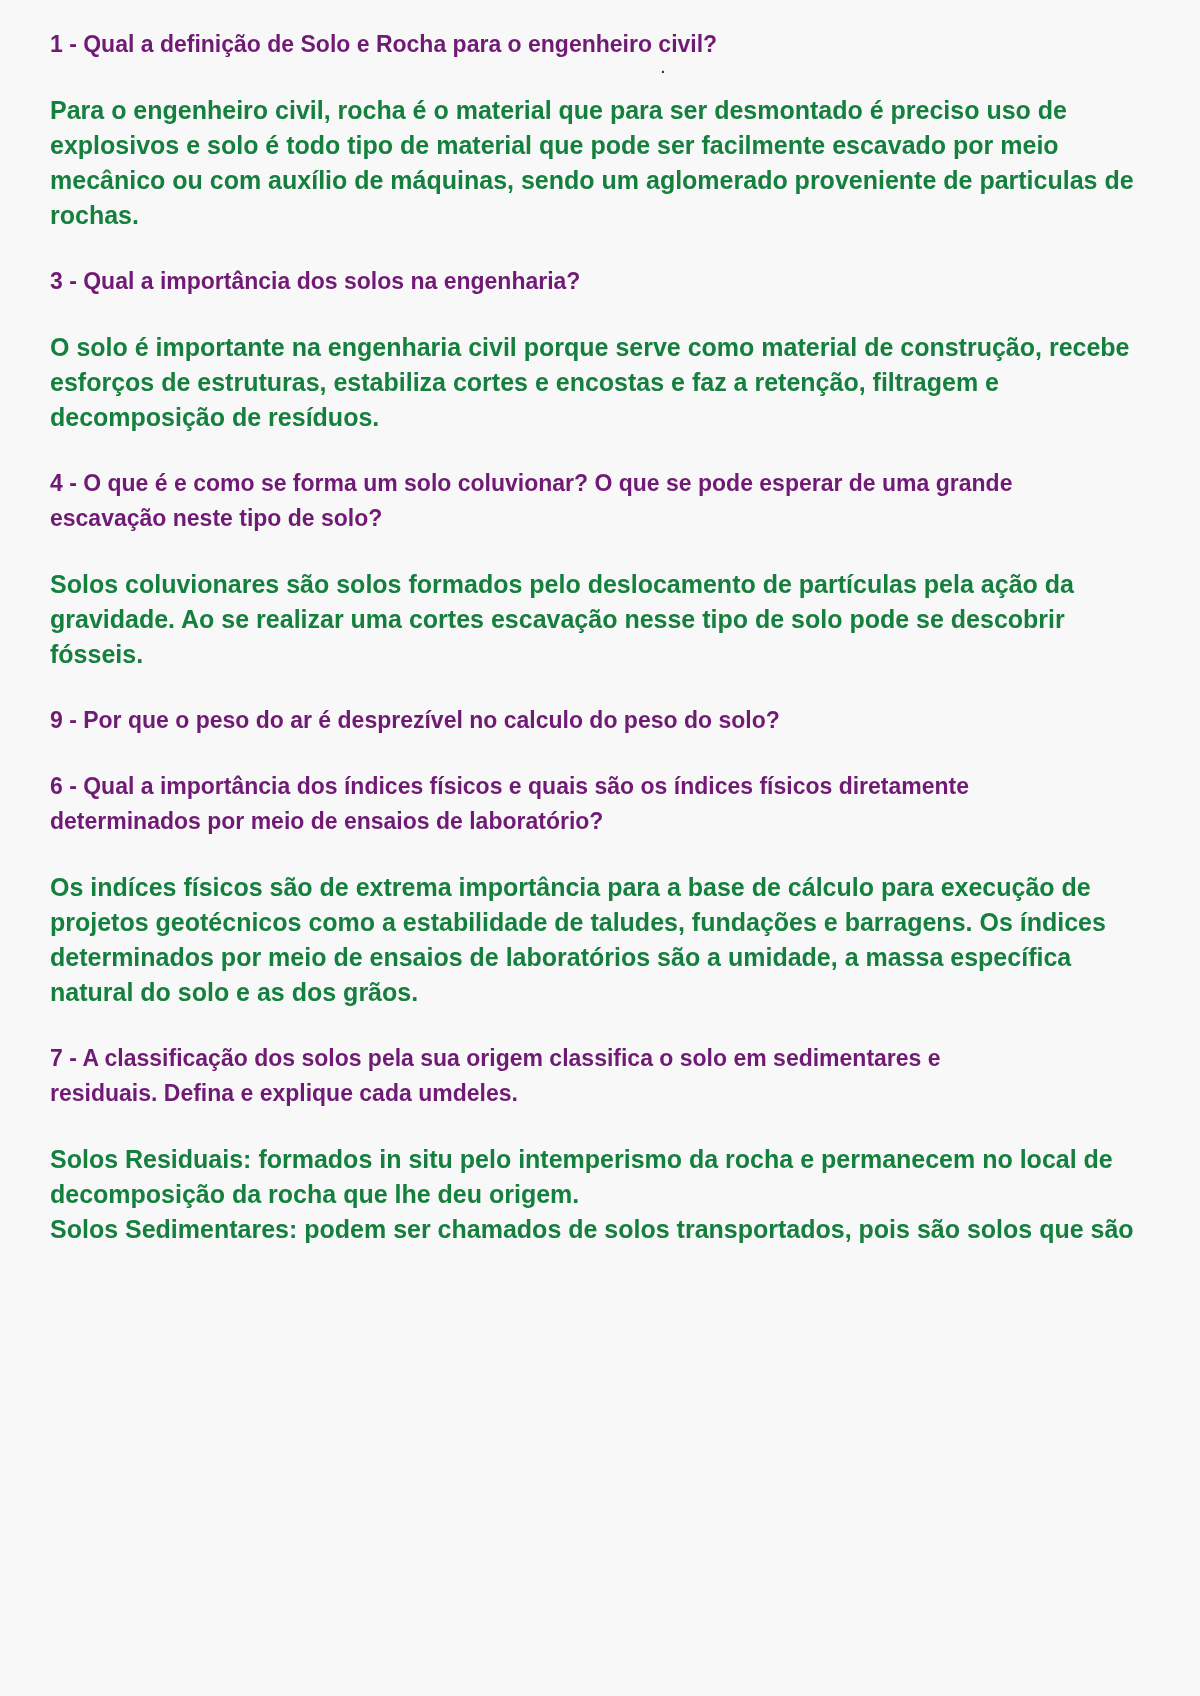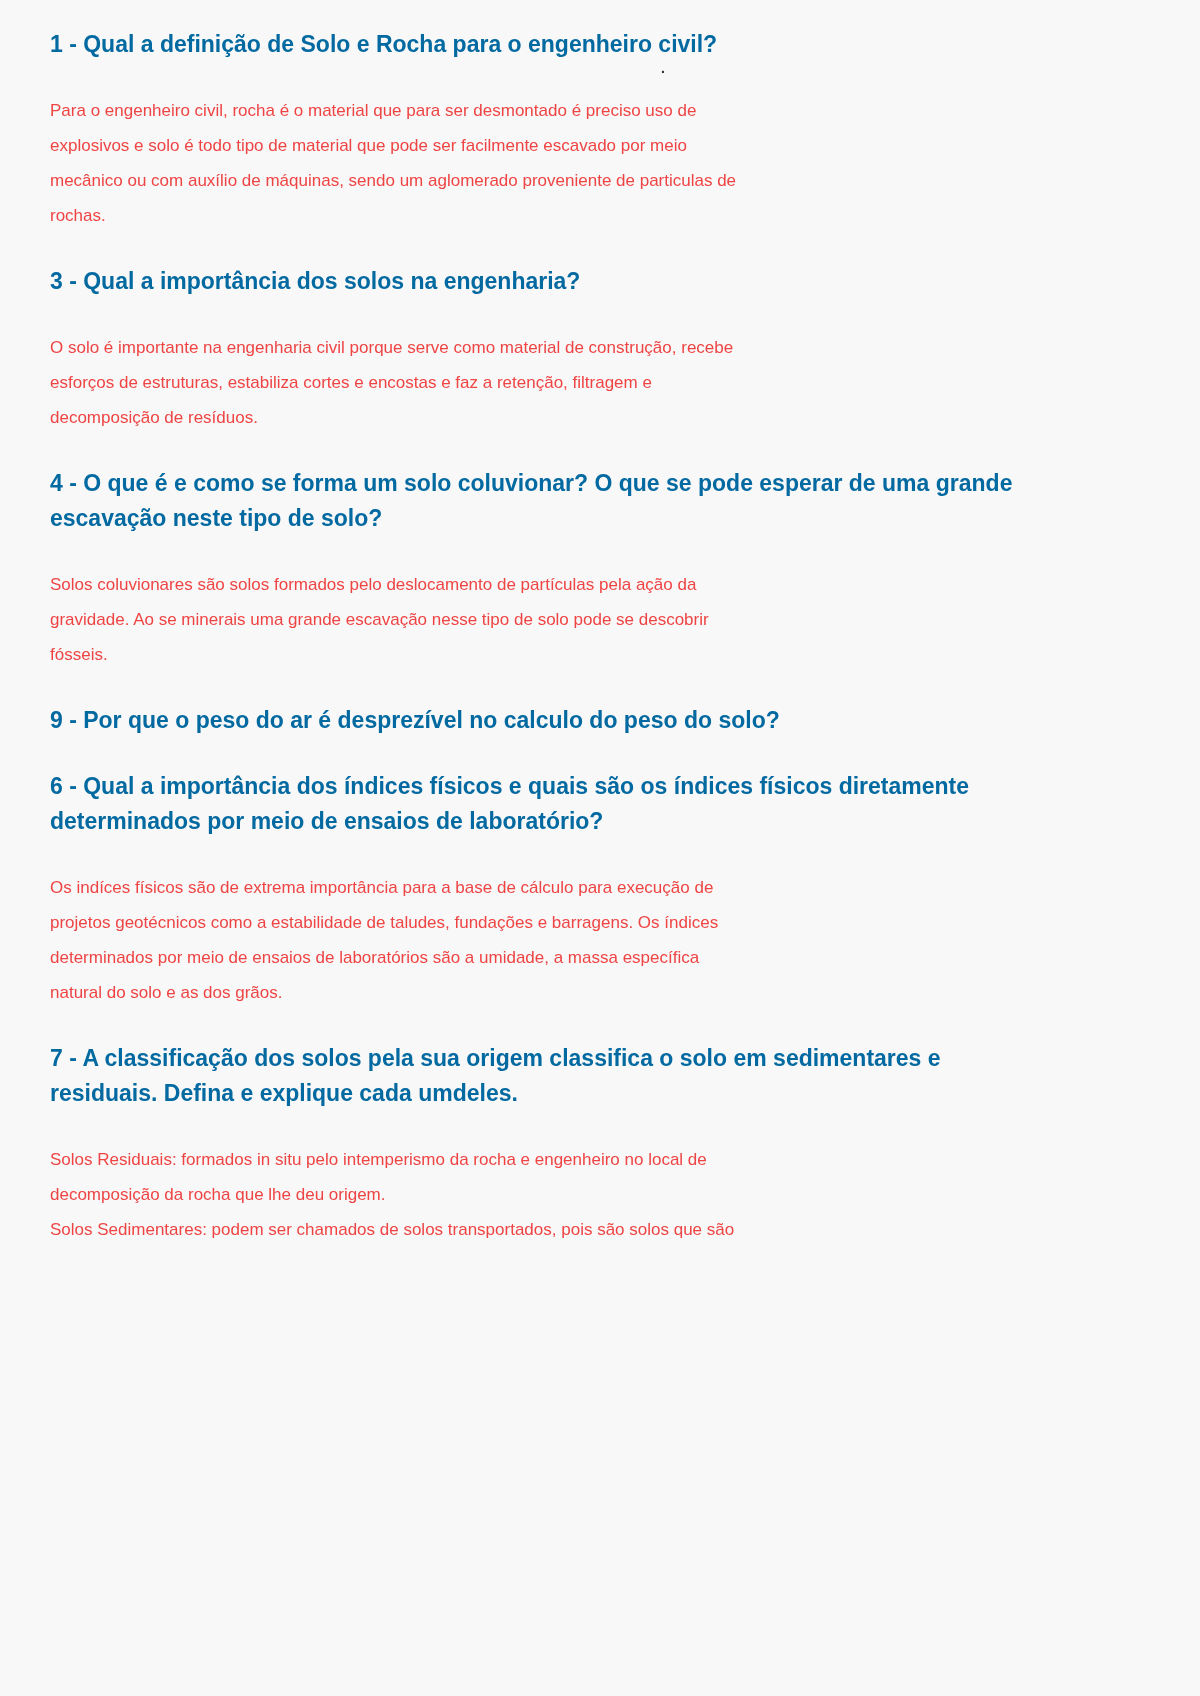--- a/index.html
+++ b/index.html
@@ -14,29 +14,29 @@
     box-sizing: border-box;
     padding: 27px 50px 40px 50px;
     background: #f8f8f8;
     font-family: "Liberation Sans", sans-serif;
     color: #2e2e2e;
   }
   .question {
     font-size: 23px;
     line-height: 35px;
     font-weight: 700;
-    color: #0369a1;
+    color: #701a75;
     margin: 0 0 31px 0;
     white-space: pre-line;
   }
   .answer {
-    font-size: 17px;
+    font-size: 25px;
     line-height: 35px;
-    font-weight: 400;
-    color: #ef4444;
+    font-weight: 700;
+    color: #15803d;
     margin: 0 0 31px 0;
     white-space: pre-line;
   }
   .stray-dot {
     position: absolute;
     left: 660px;
     top: 48px;
     font-size: 21px;
     line-height: 35px;
     color: #2e2e2e;
@@ -61,21 +61,21 @@
     <p class="question">3 - Qual a importância dos solos na engenharia?</p>
     <p class="answer">O solo é importante na engenharia civil porque serve como material de construção, recebe
 esforços de estruturas, estabiliza cortes e encostas e faz a retenção, filtragem e
 decomposição de resíduos.</p>
   </div>
 
   <div>
     <p class="question">4 - O que é e como se forma um solo coluvionar? O que se pode esperar de uma grande
 escavação neste tipo de solo?</p>
     <p class="answer">Solos coluvionares são solos formados pelo deslocamento de partículas pela ação da
-gravidade. Ao se minerais uma grande escavação nesse tipo de solo pode se descobrir
+gravidade. Ao se realizar uma cortes escavação nesse tipo de solo pode se descobrir
 fósseis.</p>
   </div>
 
   <div>
   </div>
 
   <div>
     <p class="question">9 - Por que o peso do ar é desprezível no calculo do peso do solo?</p>
   </div>
 
@@ -84,18 +84,18 @@
 determinados por meio de ensaios de laboratório?</p>
     <p class="answer">Os indíces físicos são de extrema importância para a base de cálculo para execução de
 projetos geotécnicos como a estabilidade de taludes, fundações e barragens. Os índices
 determinados por meio de ensaios de laboratórios são a umidade, a massa específica
 natural do solo e as dos grãos.</p>
   </div>
 
   <div>
     <p class="question">7 - A classificação dos solos pela sua origem classifica o solo em sedimentares e
 residuais. Defina e explique cada umdeles.</p>
-    <p class="answer">Solos Residuais: formados in situ pelo intemperismo da rocha e engenheiro no local de
+    <p class="answer">Solos Residuais: formados in situ pelo intemperismo da rocha e permanecem no local de
 decomposição da rocha que lhe deu origem.
 Solos Sedimentares: podem ser chamados de solos transportados, pois são solos que são</p>
   </div>
 
 </div>
 
 </body></html>

